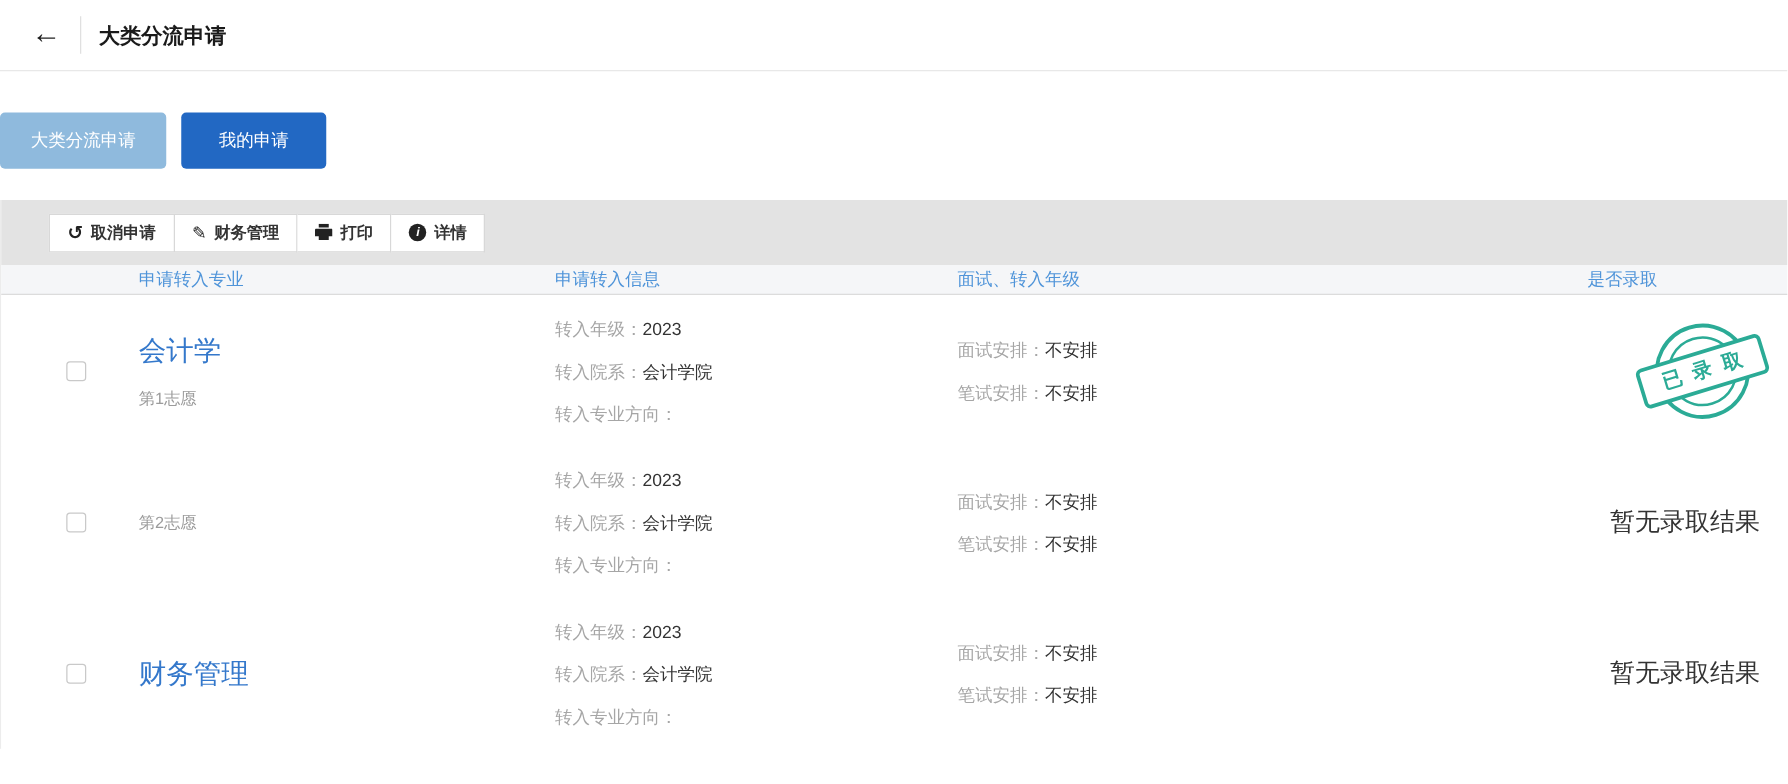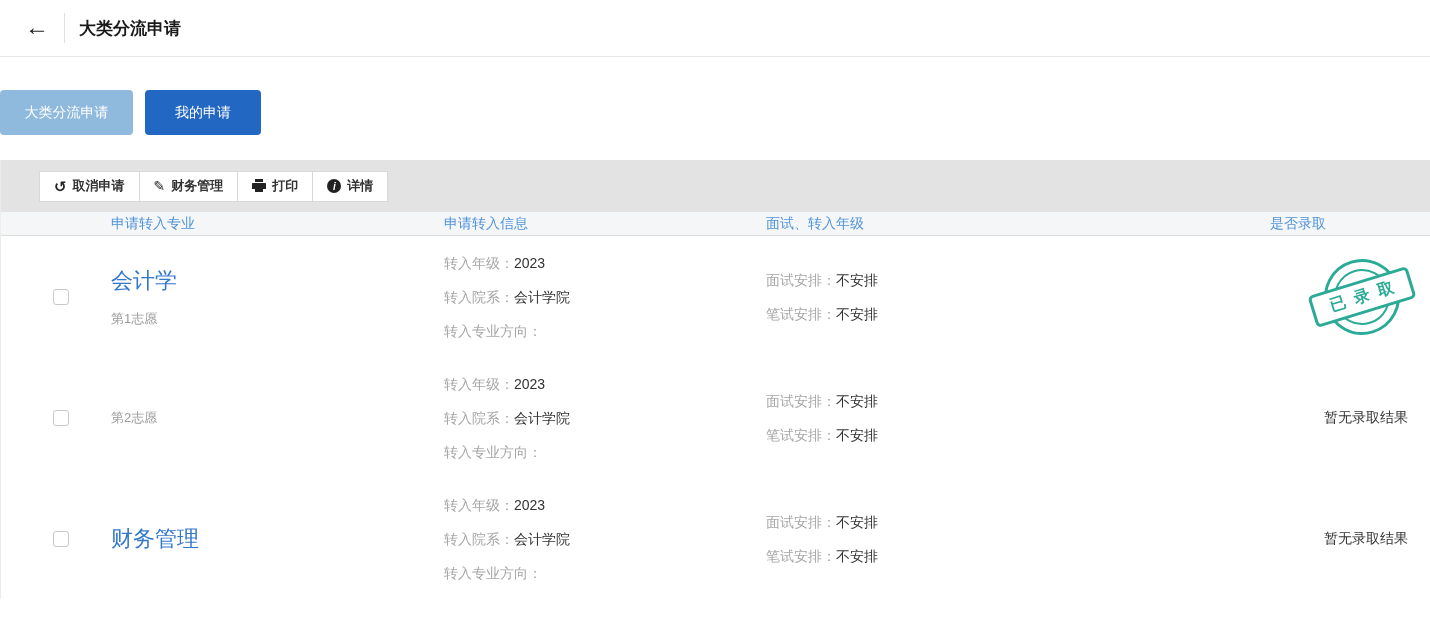--- a/index.html
+++ b/index.html
@@ -49,21 +49,21 @@
   .row-checkbox { appearance: none; -webkit-appearance: none; width: 16px; height: 16px;
     border: 1px solid #c9c9c9; border-radius: 3px; background: #fff; cursor: pointer; }
   .col-major { display: flex; flex-direction: column; justify-content: center; gap: 14px; }
   .major-link { color: #3478cb; font-size: 22px; text-decoration: none; cursor: pointer; }
   .pref { color: #9b9b9b; font-size: 13px; }
   .col-info, .col-exam { display: flex; flex-direction: column; justify-content: center; }
   .info-line { line-height: 34px; font-size: 14px; white-space: nowrap; }
   .lbl { color: #a6a6a6; }
   .val { color: #333; }
   .col-result { display: flex; align-items: center; justify-content: flex-end; }
-  .admission-text { color: #333; font-size: 14px; }
+  .admission-text { color: #333; font-size: 20px; }
 
   
   .stamp { position: relative; width: 92px; height: 84px; transform: rotate(-17deg); }
   .ring-outer { position: absolute; left: 8px; top: 4px; width: 76px; height: 76px;
     border: 3px solid #2bab96; border-radius: 50%; }
   .ring-inner { position: absolute; left: 18px; top: 14px; width: 56px; height: 56px;
     border: 2px solid #2bab96; border-radius: 50%; }
   .stamp-band { position: absolute; left: -6px; right: -6px; top: 50%;
     transform: translateY(-50%); background: #fff; border: 3px solid #2bab96;
     border-radius: 5px; color: #2bab96; font-size: 16px; font-weight: bold;

